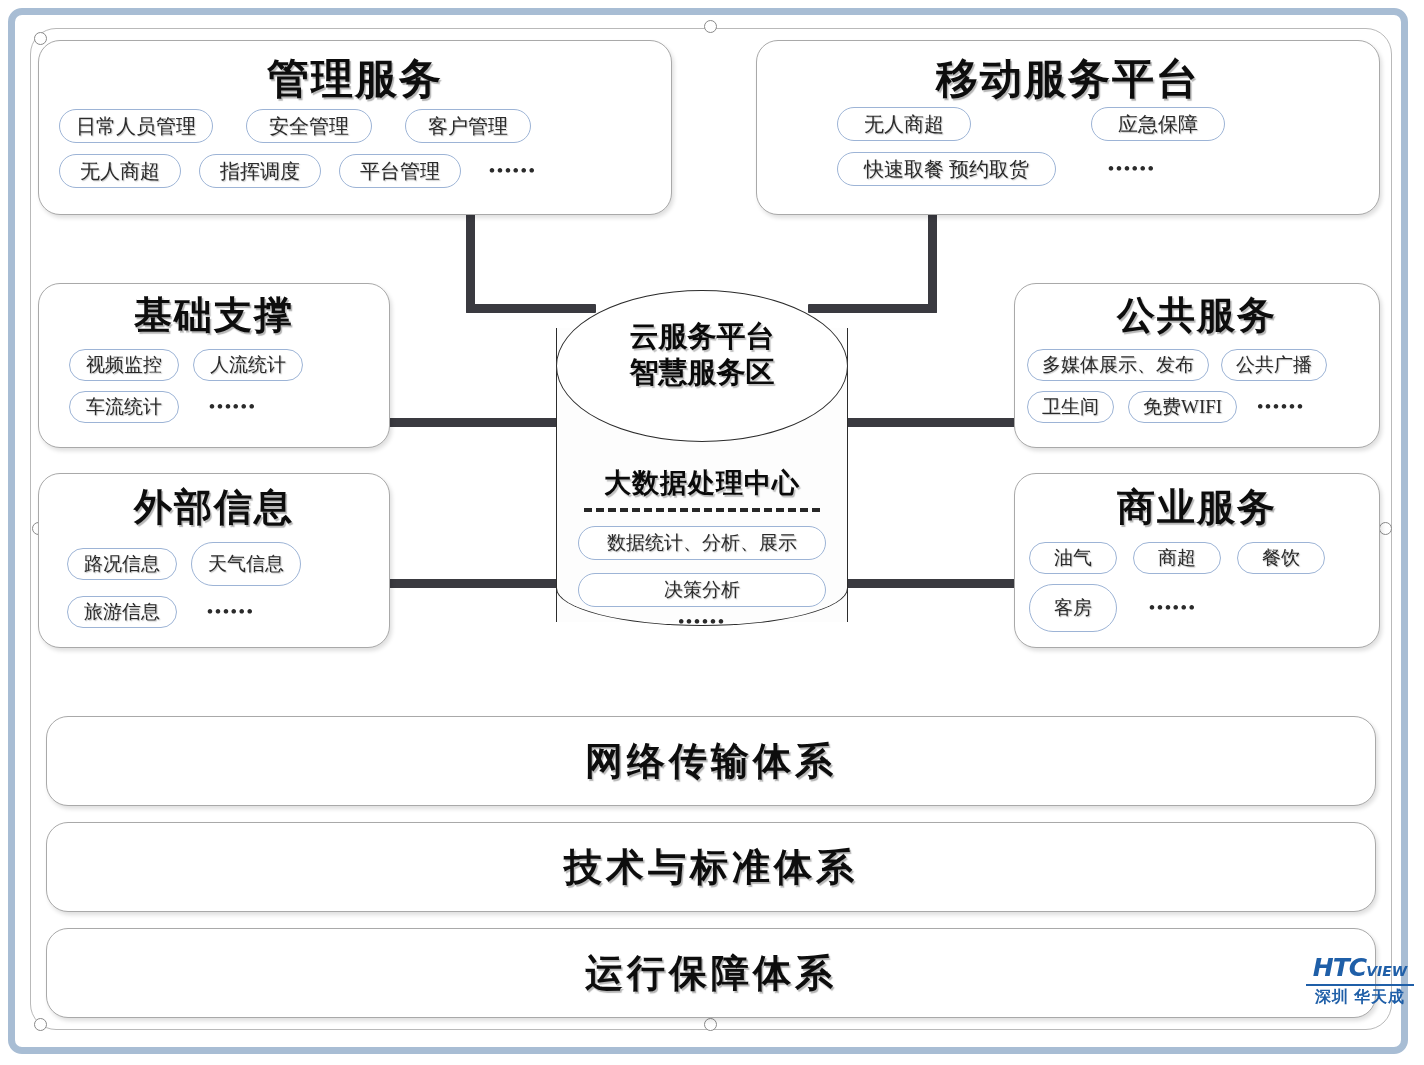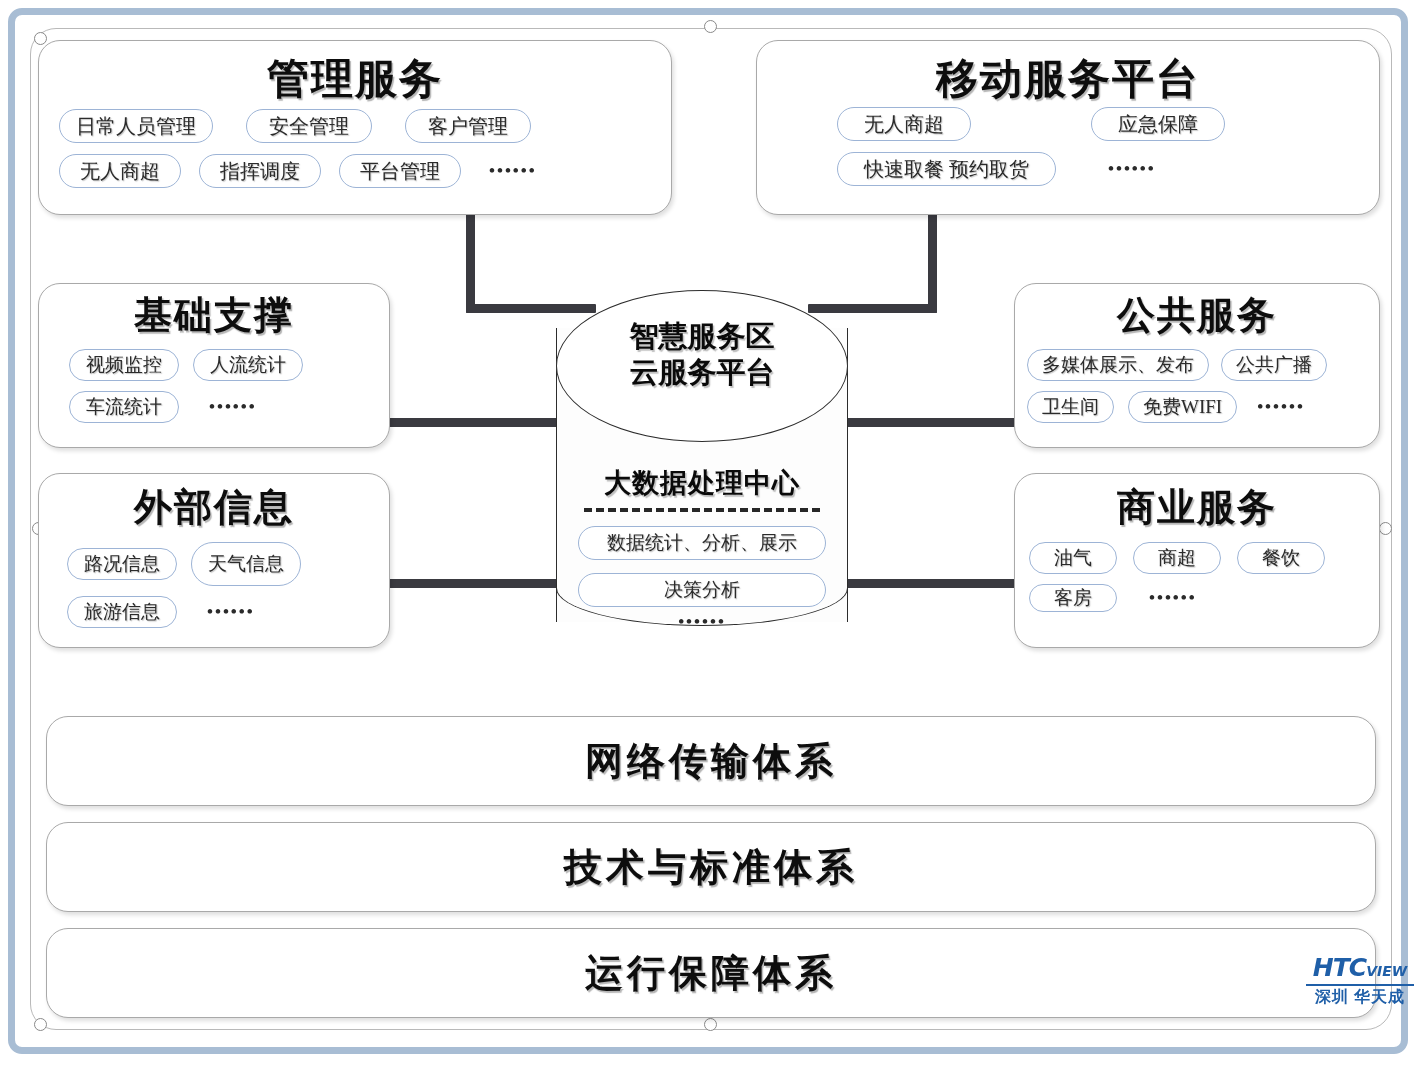--- a/index.html
+++ b/index.html
@@ -339,32 +339,32 @@
   </div>
 
   <div class="panel" style="left:1014px; top:473px; width:366px; height:175px;">
     <div class="panel-title" style="font-size:38px; margin-top:8px;">商业服务</div>
     <div class="pill-row" style="margin-top:9px; padding-left:14px; gap:16px;">
       <div class="pill" style="height:32px; font-size:19px; padding:0 24px;">油气</div>
       <div class="pill" style="height:32px; font-size:19px; padding:0 24px;">商超</div>
       <div class="pill" style="height:32px; font-size:19px; padding:0 24px;">餐饮</div>
     </div>
     <div class="pill-row" style="margin-top:10px; padding-left:14px; gap:32px;">
-      <div class="pill" style="height:28px; font-size:19px; padding:0 24px;">客房</div>
+      <div class="pill" style="height:48px; font-size:19px; padding:0 24px;">客房</div>
       <div class="dots" style="font-size:17px;">••••••</div>
     </div>
   </div>
 
   <div class="cyl">
     <div class="cyl-body"></div>
     <div class="cyl-bottom"></div>
     <div class="cyl-top"></div>
     <div class="cyl-top-label">
+      <div>云服务平台</div>
       <div>智慧服务区</div>
-      <div>云服务平台</div>
     </div>
     <div class="cyl-mid-label">大数据处理中心</div>
     <div class="cyl-divider"></div>
     <div class="pill cyl-pill" style="top:236px;">数据统计、分析、展示</div>
     <div class="pill cyl-pill" style="top:283px;">决策分析</div>
     <div class="dots cyl-dots">••••••</div>
   </div>
 
   <div class="bar" style="top:716px;">
     <span class="bar-label">网络传输体系</span>

